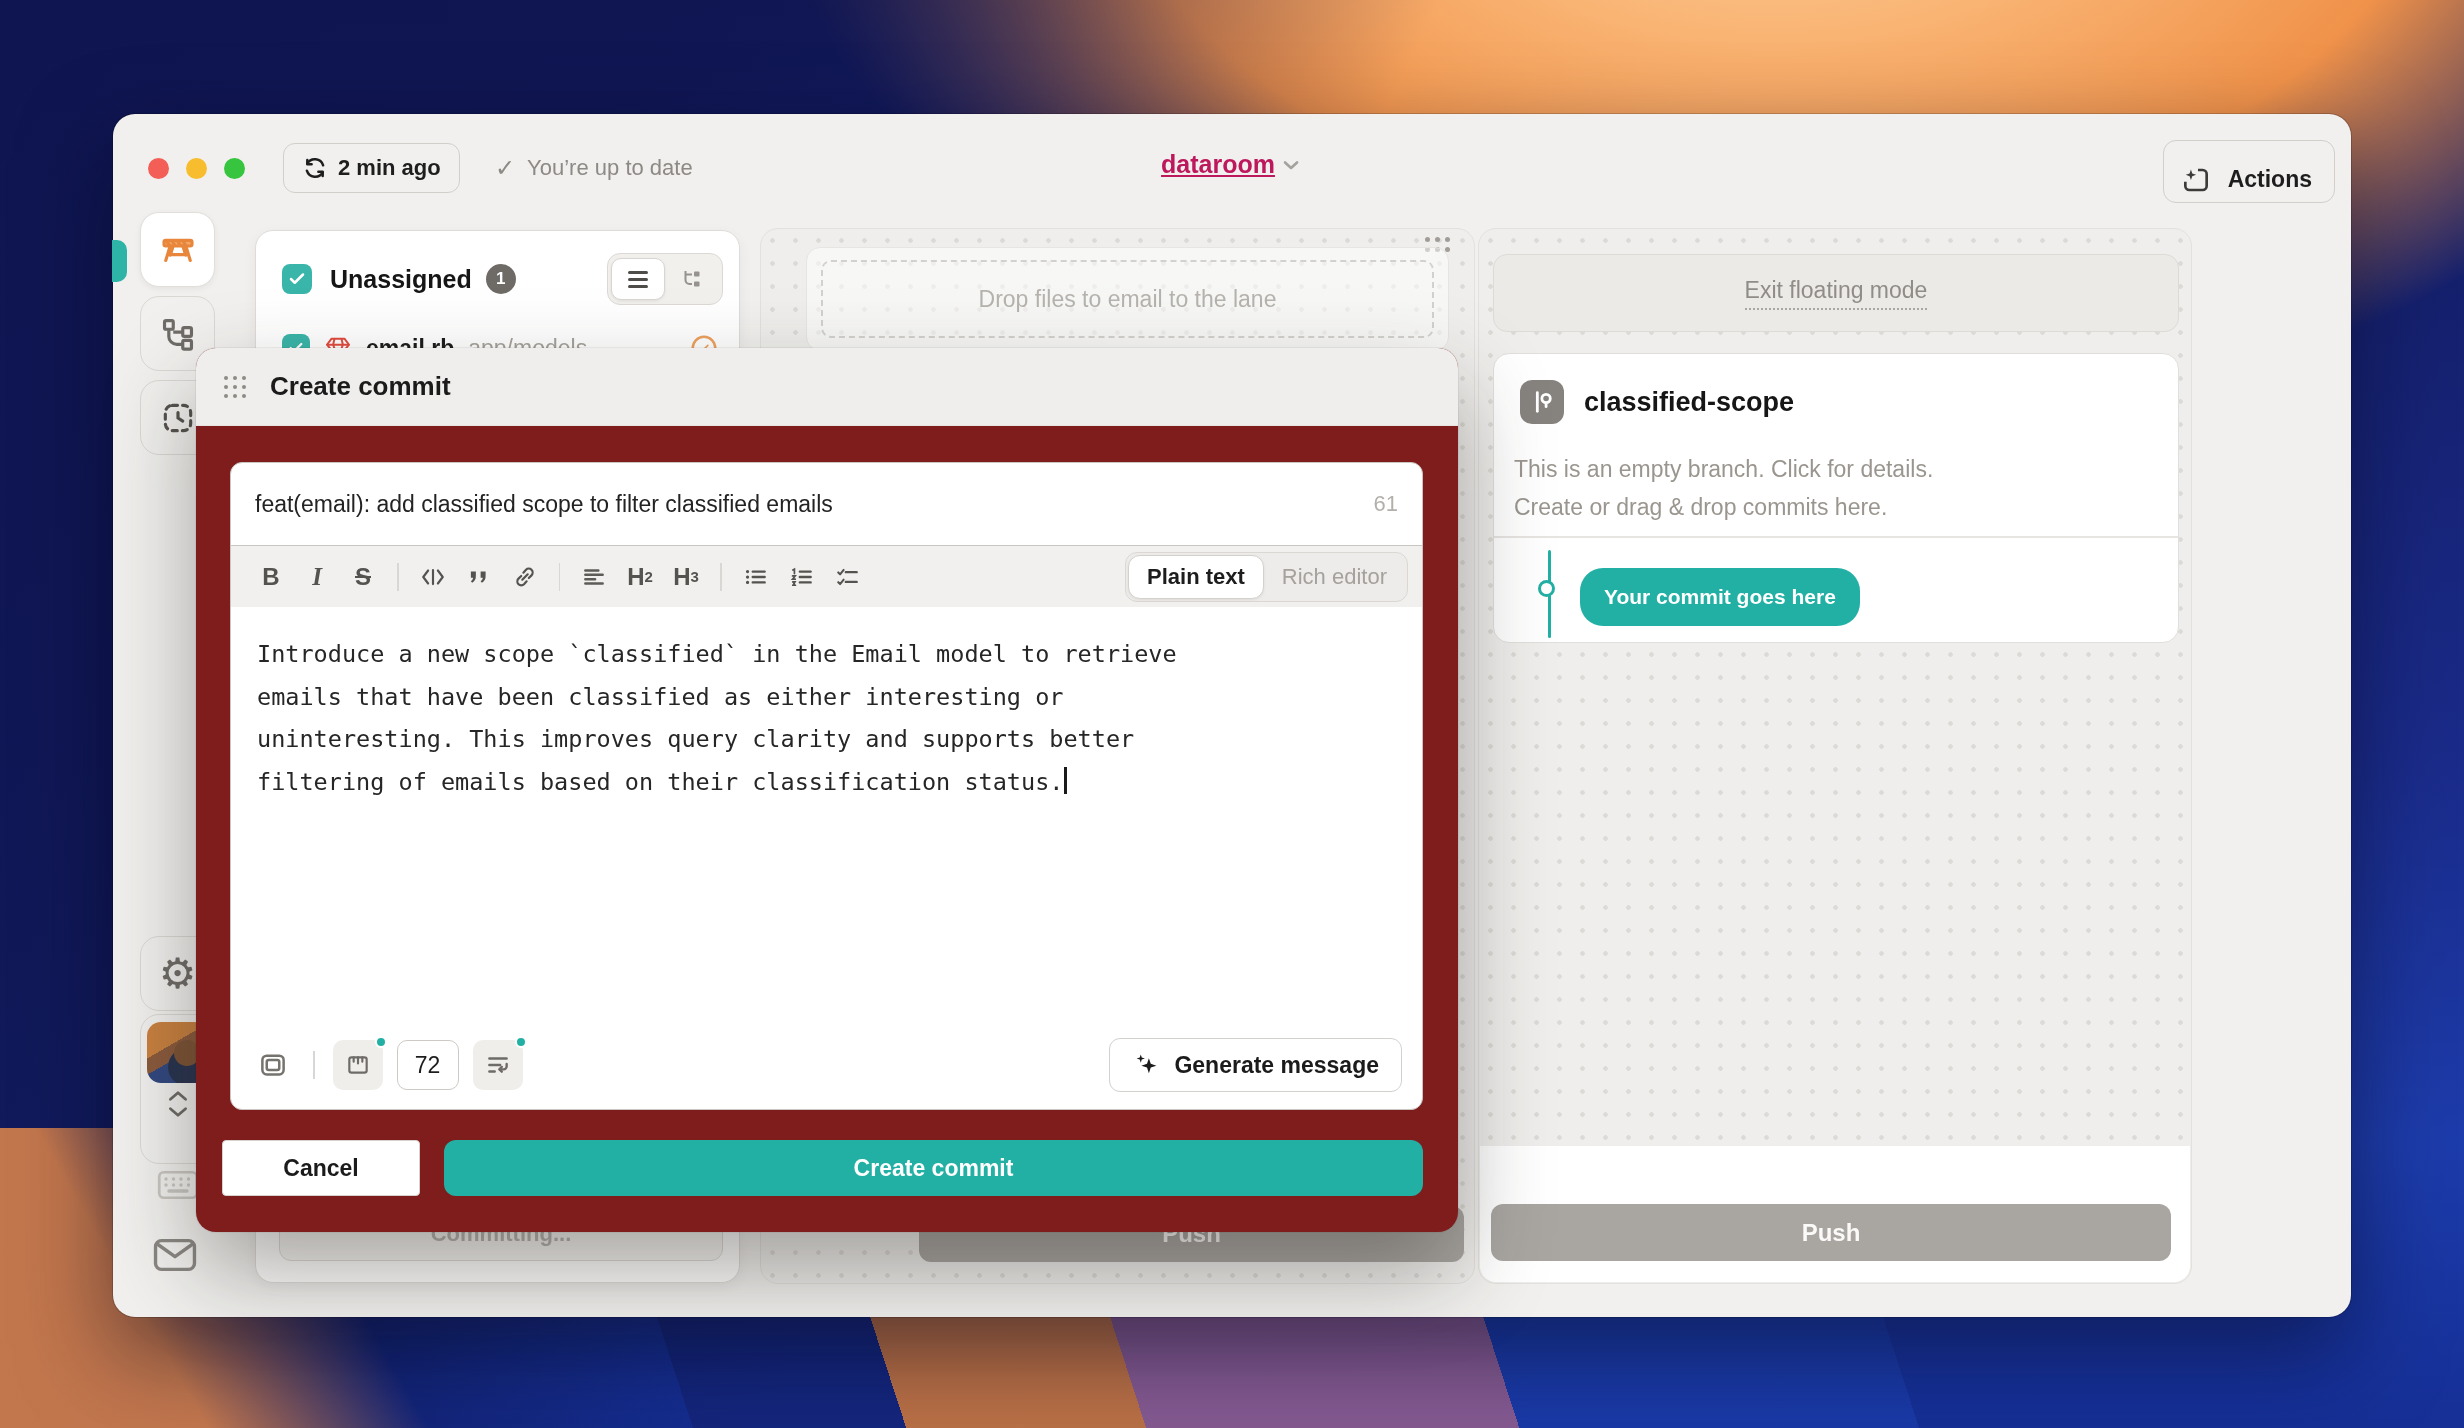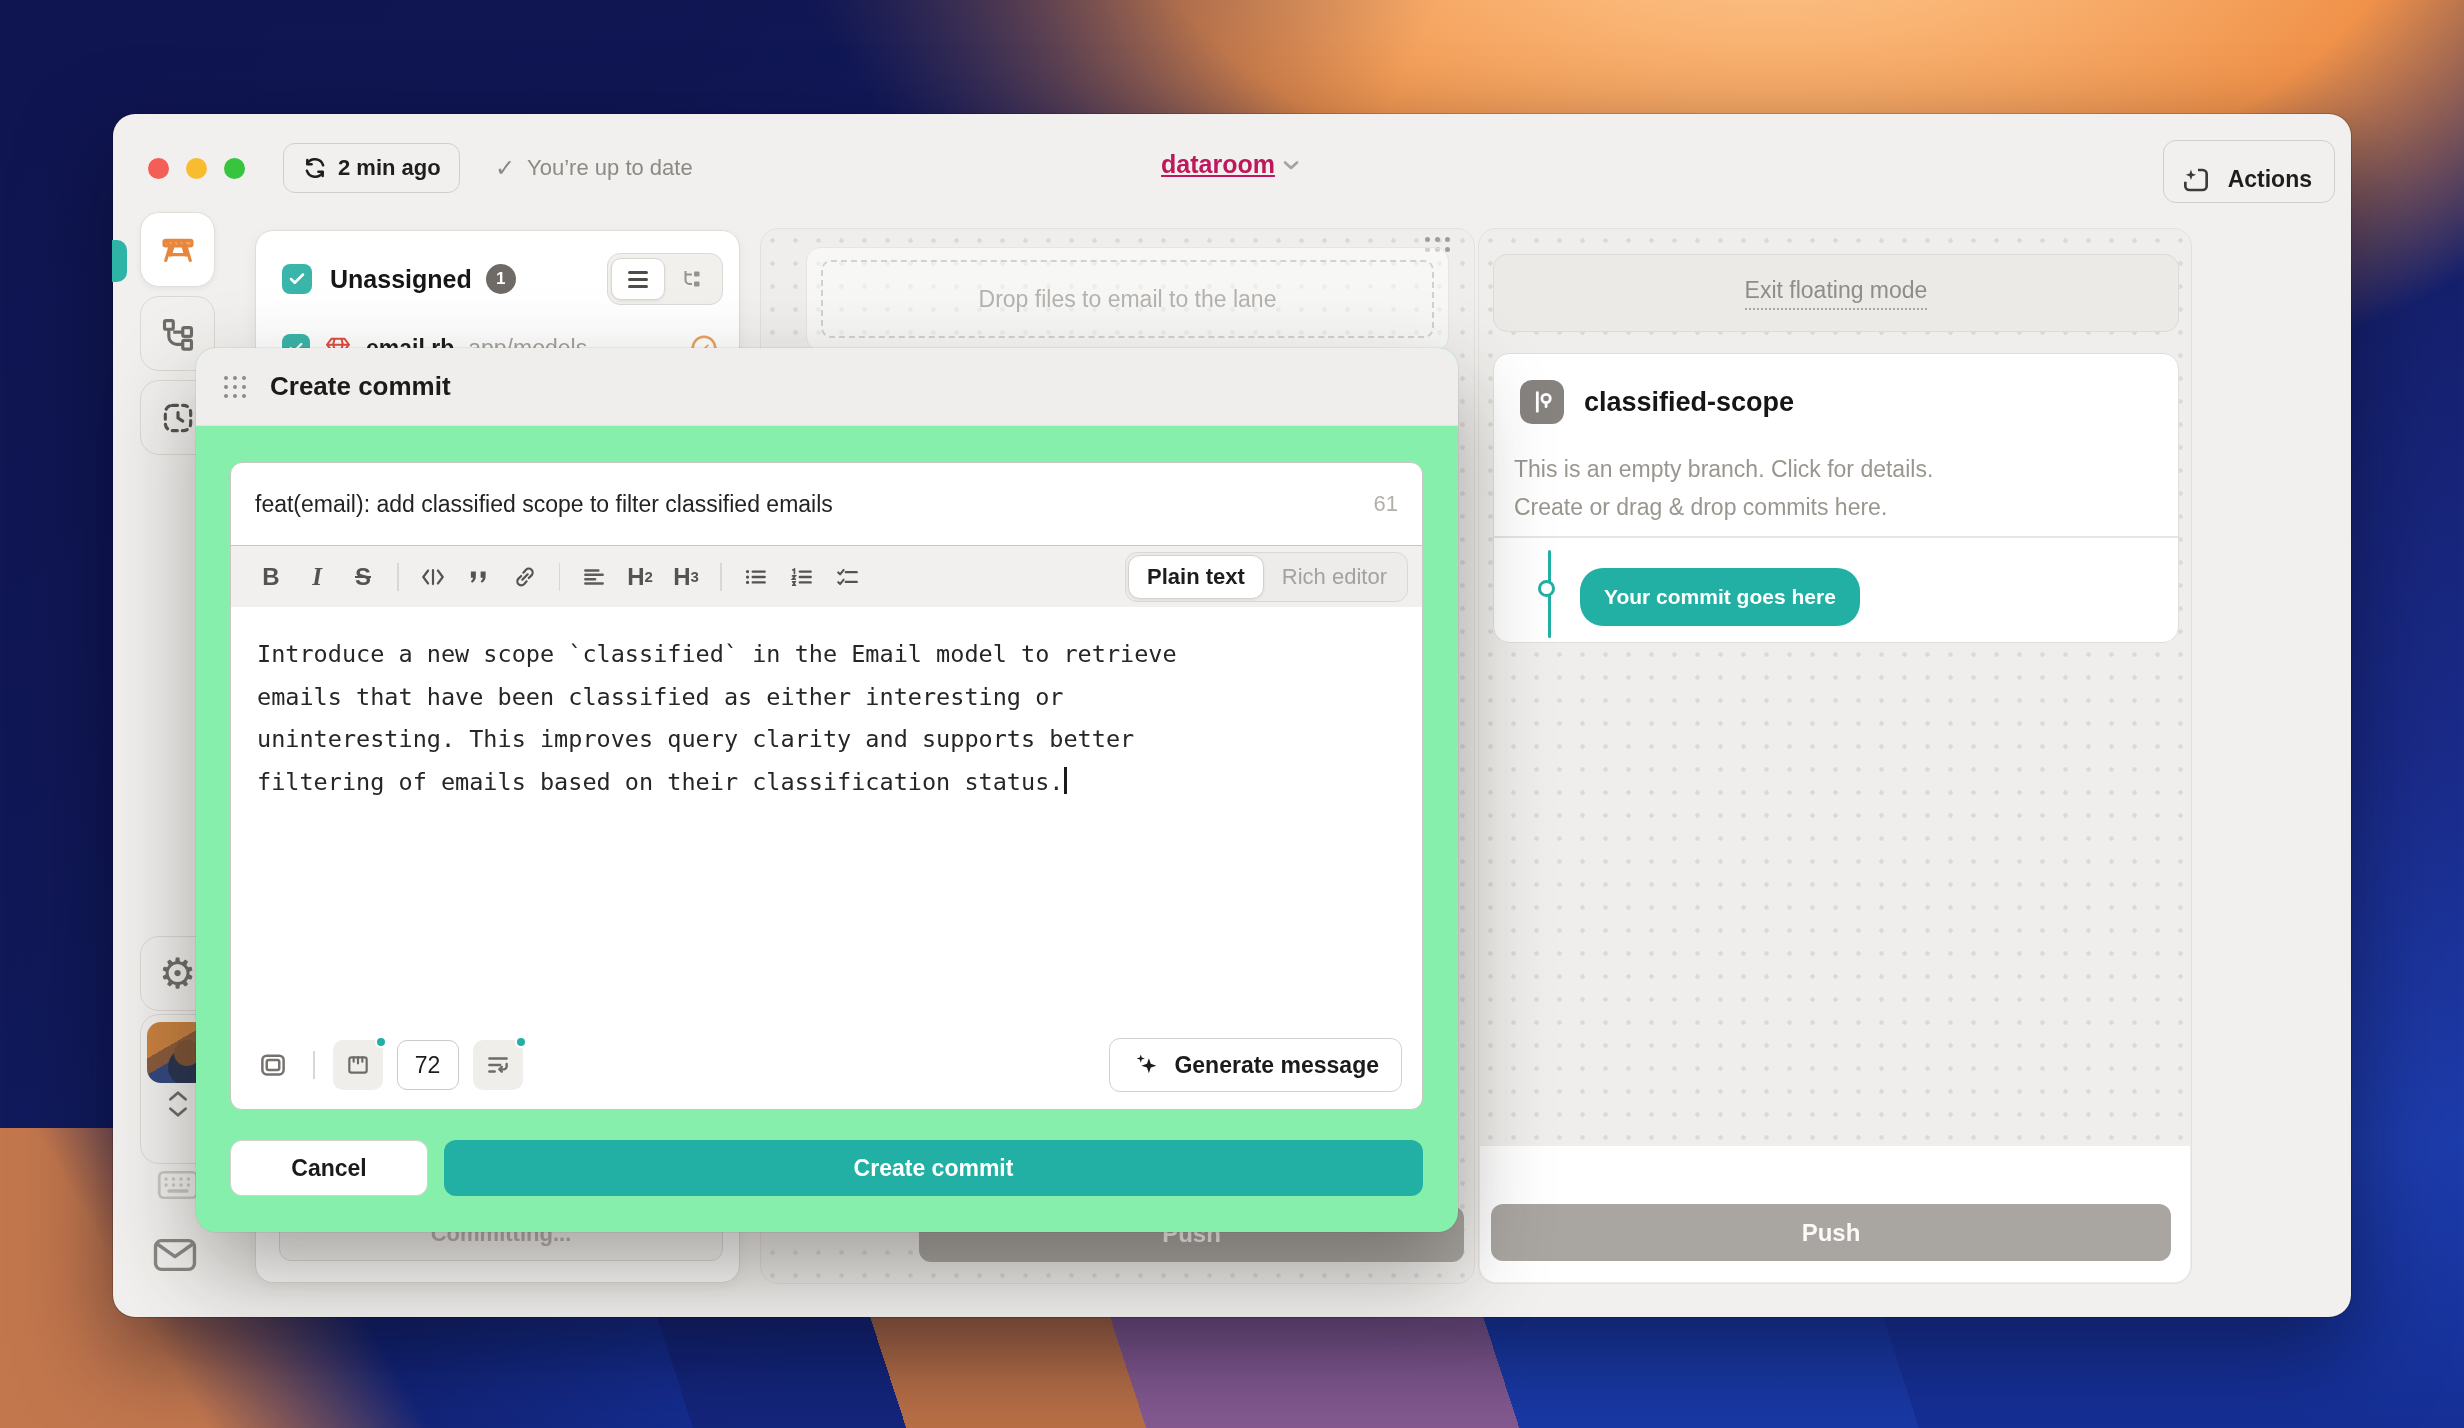--- a/index.html
+++ b/index.html
@@ -105,21 +105,21 @@
   .bc-badge{width:44px;height:44px;border-radius:12px;background:#86837f;display:flex;align-items:center;justify-content:center;}
   .bc-name{font-size:27px;font-weight:700;color:#161616;}
   .bc-desc{position:absolute;left:20px;top:96px;font-size:23px;line-height:38px;color:#9a968f;}
   .bc-div{position:absolute;left:0;right:0;top:182px;height:1.5px;background:#e7e5e2;}
   .rail-line{position:absolute;left:54px;top:196px;height:88px;width:3px;background:#23b0a4;border-radius:2px;}
   .rail-circle{position:absolute;left:44px;top:226px;width:17px;height:17px;border:3.5px solid #23b0a4;border-radius:50%;background:#fff;}
   .commit-pill{position:absolute;left:86px;top:214px;height:58px;border-radius:23px;background:#23b0a4;
     color:#fff;font-size:21px;font-weight:700;display:flex;align-items:center;padding:0 24px;}
 
   
-  .modal{left:83px;top:234px;width:1262px;height:884px;background:#86efac;border-radius:20px;
+  .modal{left:83px;top:234px;width:1262px;height:884px;background:#7f1d1d;border-radius:20px;
     box-shadow:0 40px 90px rgba(40,35,30,.38), 0 0 0 1px rgba(0,0,0,.05);}
   .modal-head{position:absolute;left:0;top:0;right:0;height:78px;background:#efeeec;border-radius:20px 20px 0 0;
     border-bottom:1px solid #e6e4e1;display:flex;align-items:center;padding:0 28px;gap:24px;}
   .handle{display:grid;grid-template-columns:repeat(3,4px);gap:5px;}
   .handle i{width:4px;height:4px;border-radius:50%;background:#8e8a85;display:block;}
   .modal-title{font-size:26px;font-weight:600;color:#1b1b1b;}
   .editor{position:absolute;left:34px;top:114px;width:1193px;border:1.5px solid #c9c6c2;border-radius:12px;overflow:hidden;background:#fff;}
   .summary-row{height:82px;display:flex;align-items:center;padding:0 24px;gap:16px;}
   .summary-text{flex:1;font-size:23px;color:#232323;}
   .char-count{font-size:22px;color:#b3b0ab;}
@@ -141,21 +141,21 @@
   .msg-text::after{content:"";display:inline-block;width:2.5px;height:27px;background:#1a1a1a;vertical-align:-4px;margin-left:1px;}
   .editor-foot{height:88px;display:flex;align-items:center;padding:0 20px;gap:14px;}
   .ef-icon{color:#76736f;display:flex;align-items:center;justify-content:center;width:44px;height:44px;}
   .ef-btn{width:50px;height:50px;background:#efeeeb;border-radius:10px;display:flex;align-items:center;justify-content:center;
     color:#6f6c68;position:relative;}
   .ef-btn .dot{position:absolute;top:-4px;right:-4px;width:12px;height:12px;border-radius:50%;background:#23b0a4;border:2.5px solid #fff;}
   .width-input{width:62px;height:50px;border:1.5px solid #cdcac6;border-radius:10px;display:flex;align-items:center;justify-content:center;
     font-size:23px;color:#1d1d1d;background:#fff;}
   .gen-btn{margin-left:auto;height:54px;border:1.5px solid #d3d1cd;border-radius:11px;background:#fff;
     display:flex;align-items:center;gap:12px;padding:0 22px;font-size:23px;font-weight:600;color:#1b1b1b;}
-  .cancel-btn{left:34px;top:792px;width:198px;height:56px;border:1.5px solid #d6d3cf;border-radius:12px;background:#fff;
+  .cancel-btn{left:26px;top:792px;width:198px;height:56px;border:1.5px solid #d6d3cf;border-radius:4px;background:#fff;
     font-size:23px;font-weight:600;color:#1b1b1b;display:flex;align-items:center;justify-content:center;}
   .submit-btn{left:248px;top:792px;width:979px;height:56px;background:#23b0a4;border-radius:12px;
     font-size:23px;font-weight:600;color:#fff;display:flex;align-items:center;justify-content:center;}
 
   .f23g{font-size:23px;color:#a5a19c;}
   svg{display:block;}
 </style>
 </head>
 <body>
 

